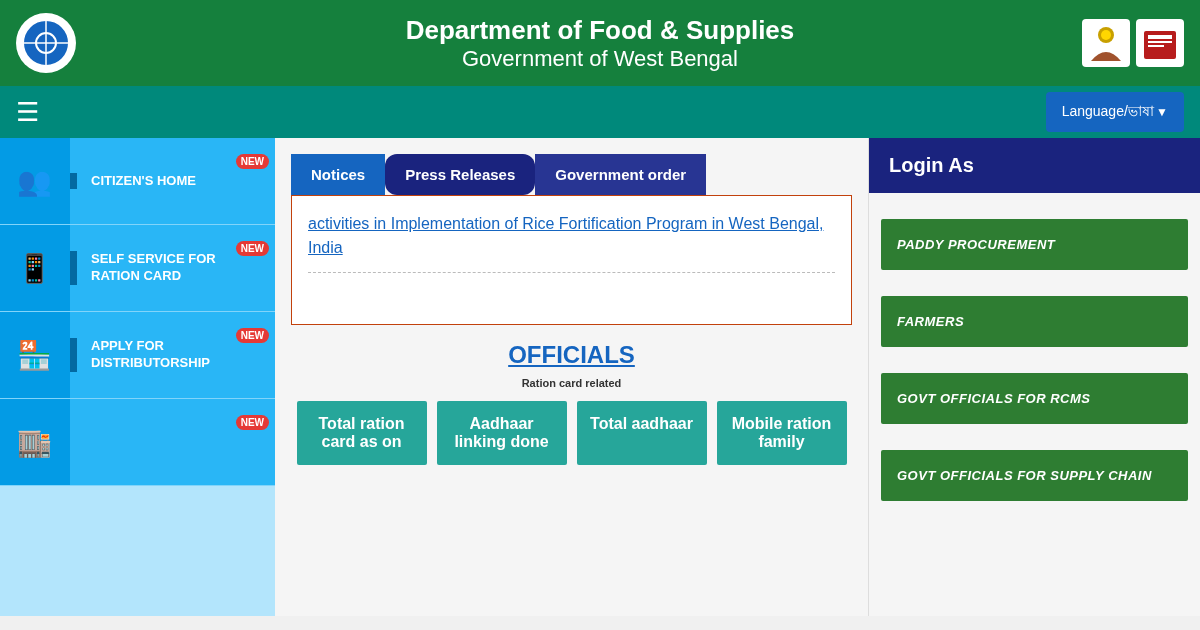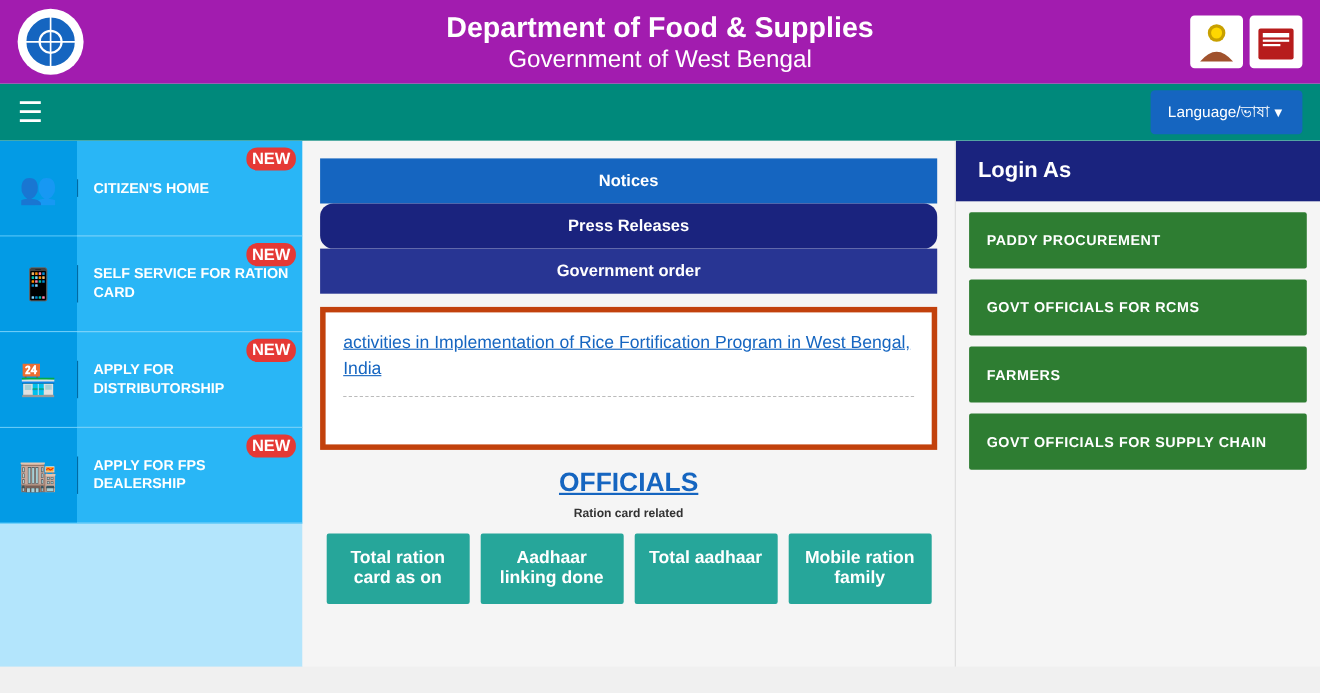--- a/index.html
+++ b/index.html
@@ -1,26 +1,26 @@
 <!DOCTYPE html>
 <html><head>
   <meta charset="utf-8">
   <style>
     * { margin: 0; padding: 0; box-sizing: border-box; }
     body { width: 1200px; height: 630px; overflow: hidden; font-family: Arial, sans-serif; background: #f0f0f0; }
 
     
     .header {
-      background: #a21caf;
+      background: #15803d;
       display: flex;
       align-items: center;
       justify-content: center;
       padding: 10px 20px;
       position: relative;
-      height: 76px;
+      height: 86px;
     }
     .header-logo-left {
       position: absolute;
       left: 16px;
       top: 50%;
       transform: translateY(-50%);
       width: 60px;
       height: 60px;
       background: #fff;
       border-radius: 50%;
@@ -103,65 +103,63 @@
       color: #fff;
     }
     .sidebar-label {
       padding: 0 10px 0 14px;
       color: #fff;
       font-size: 13px;
       font-weight: bold;
       text-transform: uppercase;
       line-height: 1.3;
       flex: 1;
-      border-left: 1px solid #0369a1;
+      border-left: 7px solid #0369a1;
     }
     .badge-new {
       position: absolute;
-      top: 6px;
+      top: 16px;
       right: 6px;
       background: #e53935;
       color: #fff;
-      font-size: 15px;
+      font-size: 10px;
       font-weight: bold;
       padding: 2px 5px;
       border-radius: 10px;
     }
 
     
     .content-area {
       flex: 1;
       padding: 16px;
       background: #f5f5f5;
       overflow: hidden;
     }
 
     
     .tabs {
       display: flex;
       gap: 0;
-      margin-bottom: 12px;
-      flex-direction: column;
     }
     .tab {
       padding: 12px 20px;
       font-size: 15px;
       font-weight: bold;
       cursor: pointer;
       border: none;
       color: #fff;
     }
     .tab-active { background: #1565c0; }
     .tab-inactive { background: #1a237e; border-radius: 12px; }
     .tab-inactive2 { background: #283593; }
 
     
     .notice-box {
       background: #fff;
-      border: 5px solid #c2410c;
+      border: 1px solid #c2410c;
       padding: 16px;
       min-height: 130px;
     }
     .notice-text {
       color: #1565c0;
       font-size: 16px;
       line-height: 1.5;
       text-decoration: underline;
     }
     .notice-divider {
@@ -215,28 +213,29 @@
     .login-as-header {
       background: #1a237e;
       color: #fff;
       padding: 16px 20px;
       font-size: 20px;
       font-weight: bold;
     }
     .login-option {
       background: #2e7d32;
       color: #fff;
-      margin: 10px 12px;
+      margin: 26px 12px;
       padding: 18px 16px;
       font-size: 13px;
       font-weight: bold;
       text-transform: uppercase;
       letter-spacing: 0.5px;
       cursor: pointer;
       border-radius: 2px;
+      font-style: italic;
     }
   </style>
 </head>
 <body>
 
 <div class="header">
   <div class="header-logo-left">
     <svg width="50" height="50" viewBox="0 0 50 50">
       <circle cx="25" cy="25" r="23" fill="#1565c0" stroke="#fff" stroke-width="2"></circle>
       <circle cx="25" cy="25" r="10" fill="none" stroke="#fff" stroke-width="2"></circle>
@@ -300,21 +299,20 @@
         <span class="sidebar-icon">🏪</span>
       </div>
       <span class="sidebar-label">APPLY FOR DISTRIBUTORSHIP</span>
       <span class="badge-new">NEW</span>
     </div>
 
     <div class="sidebar-item">
       <div class="sidebar-icon-area">
         <span class="sidebar-icon">🏬</span>
       </div>
-      <span class="sidebar-label">APPLY FOR FPS DEALERSHIP</span>
       <span class="badge-new">NEW</span>
     </div>
 
   </div>
 
   <div class="content-area">
 
     <div class="tabs">
       <button class="tab tab-active">Notices</button>
       <button class="tab tab-inactive">Press Releases</button>
@@ -334,18 +332,18 @@
         <div class="dashboard-card">Aadhaar linking done</div>
         <div class="dashboard-card">Total aadhaar</div>
         <div class="dashboard-card">Mobile ration family</div>
       </div>
     </div>
   </div>
 
   <div class="right-panel">
     <div class="login-as-header">Login As</div>
     <div class="login-option">PADDY PROCUREMENT</div>
+    <div class="login-option">FARMERS</div>
     <div class="login-option">GOVT OFFICIALS FOR RCMS</div>
-    <div class="login-option">FARMERS</div>
     <div class="login-option">GOVT OFFICIALS FOR SUPPLY CHAIN</div>
   </div>
 
 </div>
 
 </body></html>

